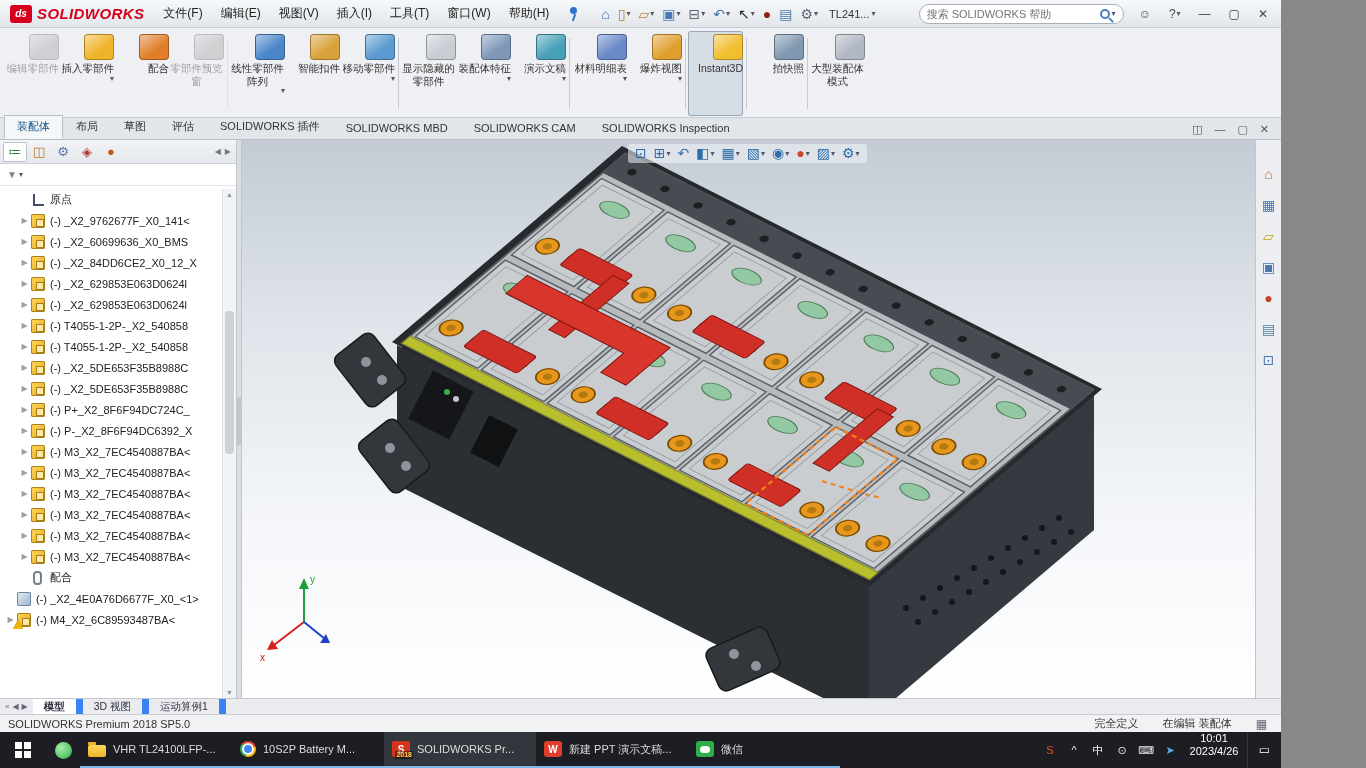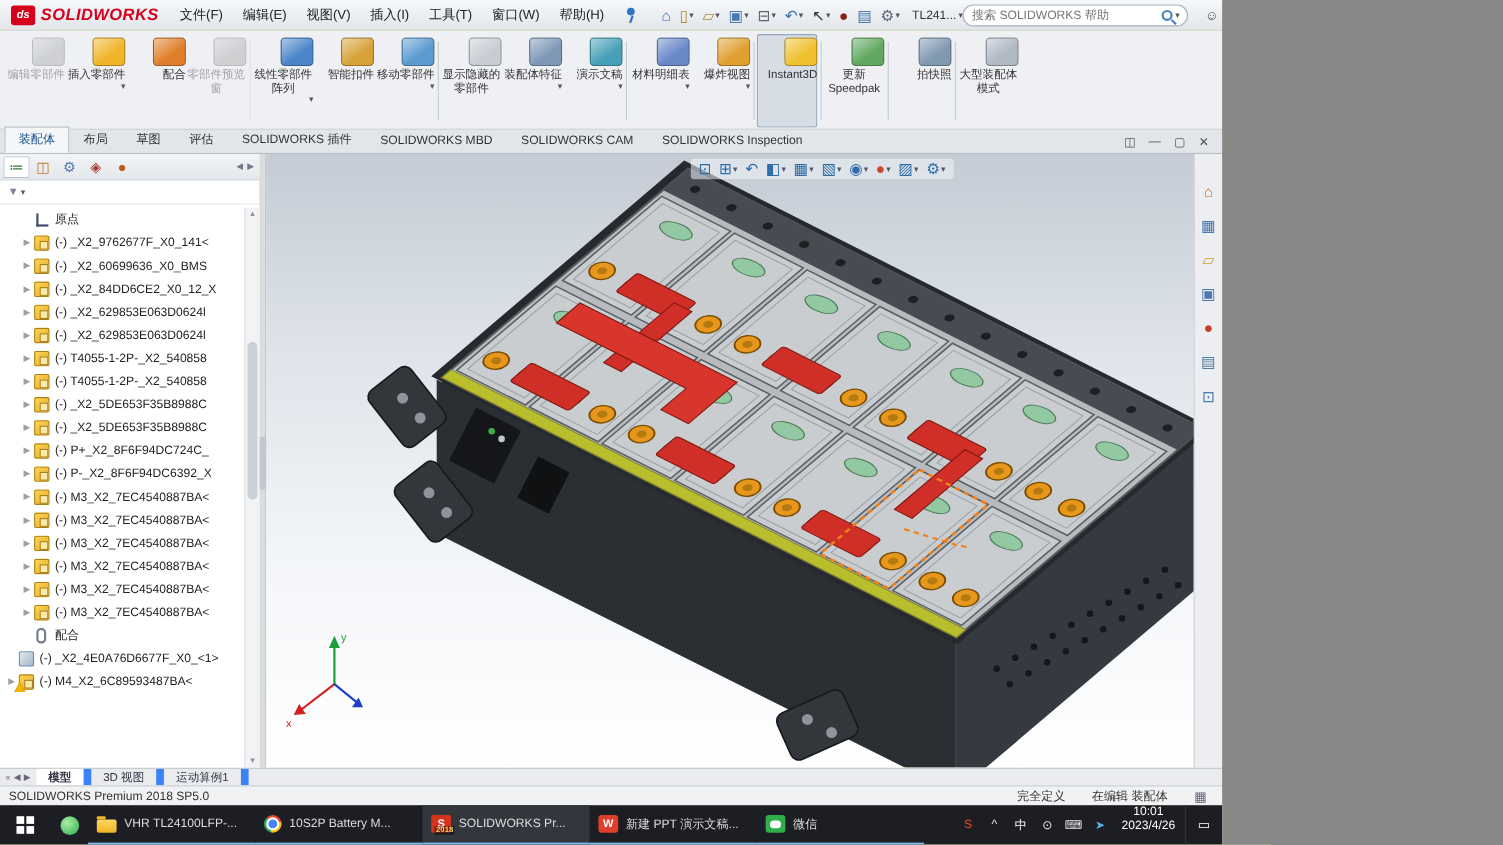--- a/index.html
+++ b/index.html
@@ -1,17 +1,17 @@
 <!DOCTYPE html>
 <html><head>
 <meta charset="utf-8">
 <style>
   *{margin:0;padding:0;box-sizing:border-box;}
   body{font-family:"Liberation Sans","DejaVu Sans",sans-serif;background:#888;}
-  .app{position:relative;width:1111px;height:768px;overflow:hidden;background:#fef9c3;font-size:12px;color:#222;}
+  .app{position:relative;width:1281px;height:768px;overflow:hidden;background:#1d4ed8;font-size:12px;color:#222;}
 
   
   .menubar{position:absolute;left:0;top:0;width:100%;height:28px;background:linear-gradient(#f6f8fa,#e2e6ea);border-bottom:1px solid #c9cdd2;display:flex;align-items:center;}
   .logo{display:flex;align-items:center;gap:5px;padding:0 10px;flex:none;}
   .logo-ds{width:22px;height:18px;background:#d6001c;color:#fff;font-weight:bold;font-style:italic;font-size:10px;display:flex;align-items:center;justify-content:center;border-radius:3px;}
   .logo-text{color:#d6001c;font-weight:bold;font-style:italic;font-size:15px;letter-spacing:.4px;}
   .menus{display:flex;}
   .menu{padding:0 9px;line-height:27px;white-space:nowrap;}
   .pin-icon{width:12px;height:15px;position:relative;margin:0 9px;flex:none;}
   .pin-icon::before{content:"";position:absolute;left:3px;top:1px;width:7px;height:7px;border-radius:50%;background:#2e74c8;}
@@ -315,25 +315,20 @@
         <span class="rlabel">爆炸视图</span>
         <span class="dd">▾</span>
       </div>
 
       <div class="rbtn f-active f-sep">
         <span class="ricon" style="background: rgb(240, 192, 48);"></span>
         <span class="rlabel">Instant3D</span>
 
       </div>
 
-      <div class="rbtn f-sep">
-        <span class="ricon" style="background: rgb(96, 168, 96);"></span>
-        <span class="rlabel">更新 Speedpak</span>
-
-      </div>
 
       <div class="rbtn f-sep">
         <span class="ricon" style="background: rgb(128, 152, 176);"></span>
         <span class="rlabel">拍快照</span>
 
       </div>
 
       <div class="rbtn">
         <span class="ricon" style="background: rgb(176, 184, 196);"></span>
         <span class="rlabel">大型装配体模式</span>

